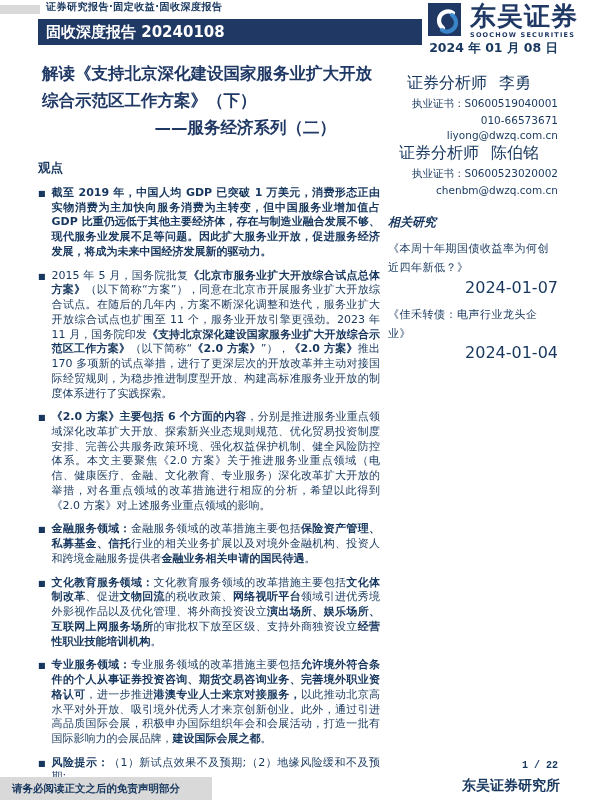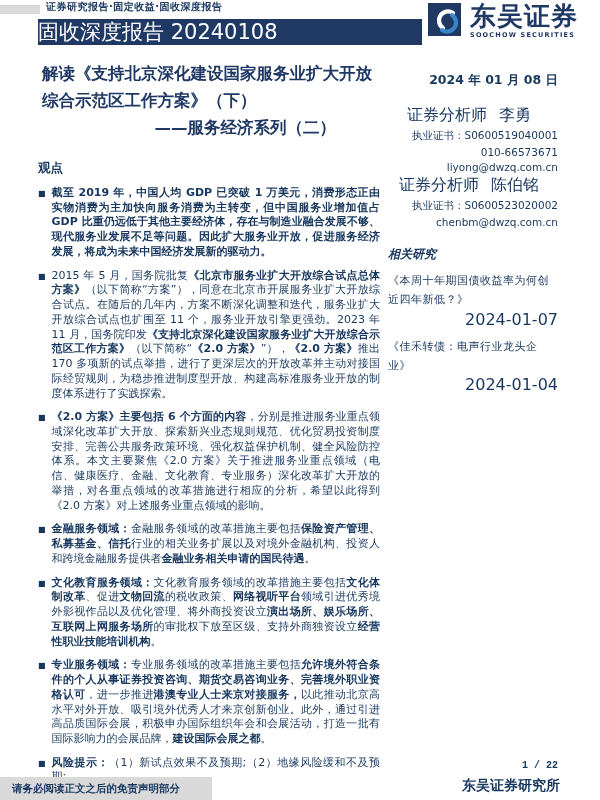--- a/index.html
+++ b/index.html
@@ -4,31 +4,31 @@
 <style>
   html,body{margin:0;padding:0;}
   .page{
     position:relative;width:600px;height:800px;background:#ffffff;
     font-family:"DejaVu Sans",sans-serif;color:#17375E;overflow:hidden;
   }
   .top-strip{position:absolute;left:0;top:5px;width:40px;height:9px;background:#D9D9D9;}
   .topbar-text{position:absolute;left:46px;top:0;font-size:10px;font-weight:bold;letter-spacing:.5px;}
   .banner{
     position:absolute;left:38px;top:19px;width:384px;height:26px;background:#1F3864;
-    color:#fff;font-size:21px;font-weight:normal;line-height:26px;box-sizing:border-box;
+    color:#fff;font-size:15px;font-weight:bold;line-height:26px;padding-left:8px;box-sizing:border-box;
   }
   .logo{position:absolute;left:428px;top:3px;display:flex;align-items:flex-start;gap:5px;}
   .logo-icon{width:37px;height:37px;flex:none;}
   .logo-text{display:flex;flex-direction:column;line-height:1;}
   .logo-cn{font-size:26px;font-weight:bold;color:#1F3864;letter-spacing:1px;}
   .logo-en{font-size:6.5px;font-weight:bold;color:#1F3864;letter-spacing:1.2px;margin-top:3px;}
   .title-block{position:absolute;left:42px;top:60px;width:338px;color:#1F3864;}
   .title-main{font-size:16.5px;font-weight:bold;line-height:27px;}
   .title-sub{font-size:16.5px;font-weight:bold;line-height:27px;text-align:right;padding-right:44px;}
-  .sidebar{position:absolute;left:388px;top:72px;width:172px;}
+  .sidebar{position:absolute;left:388px;top:40px;width:172px;}
   .side-date{text-align:right;font-weight:bold;font-size:12.5px;padding-right:2px;}
   .analyst{margin-top:16px;}
   .analyst-name-line{text-align:center;font-weight:normal;font-size:16px;padding-right:10px;}
   .analyst-name-line .nm{margin-left:12px;}
   .side-line{text-align:right;font-size:10.5px;margin-top:3px;padding-right:2px;}
   .analyst2{margin-top:2px;}
   .related{margin-top:18px;}
   .related-heading{font-weight:bold;font-size:12px;font-style:italic;}
   .related-item{margin-top:8px;}
   .related-title{font-size:11px;line-height:1.75;letter-spacing:.5px;cursor:pointer;}

